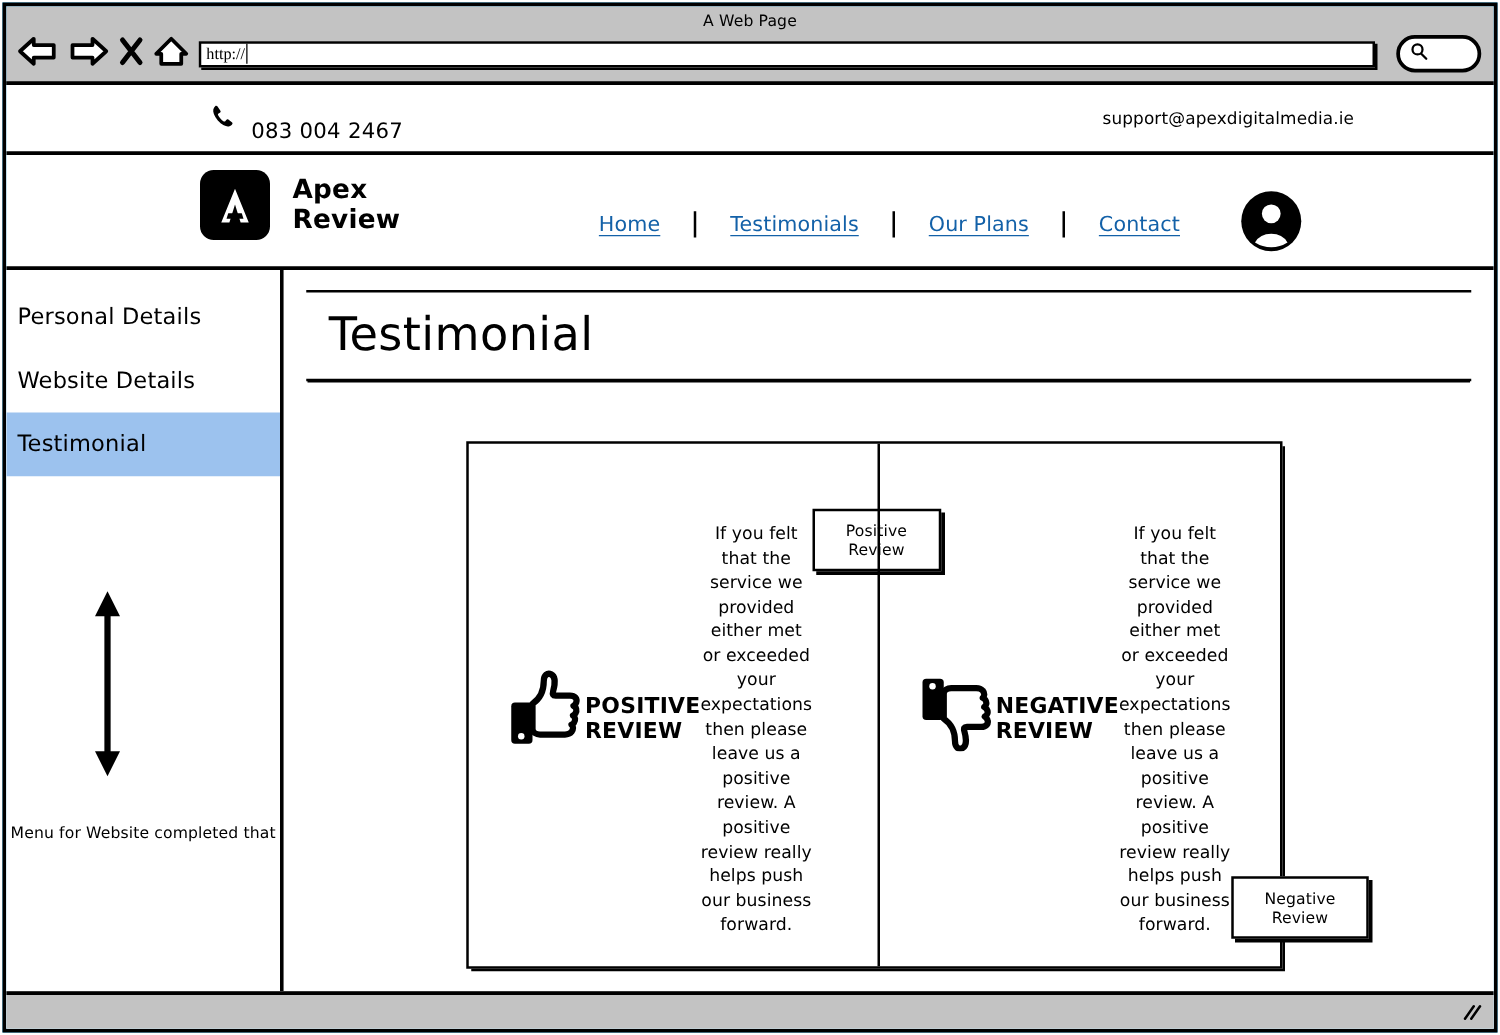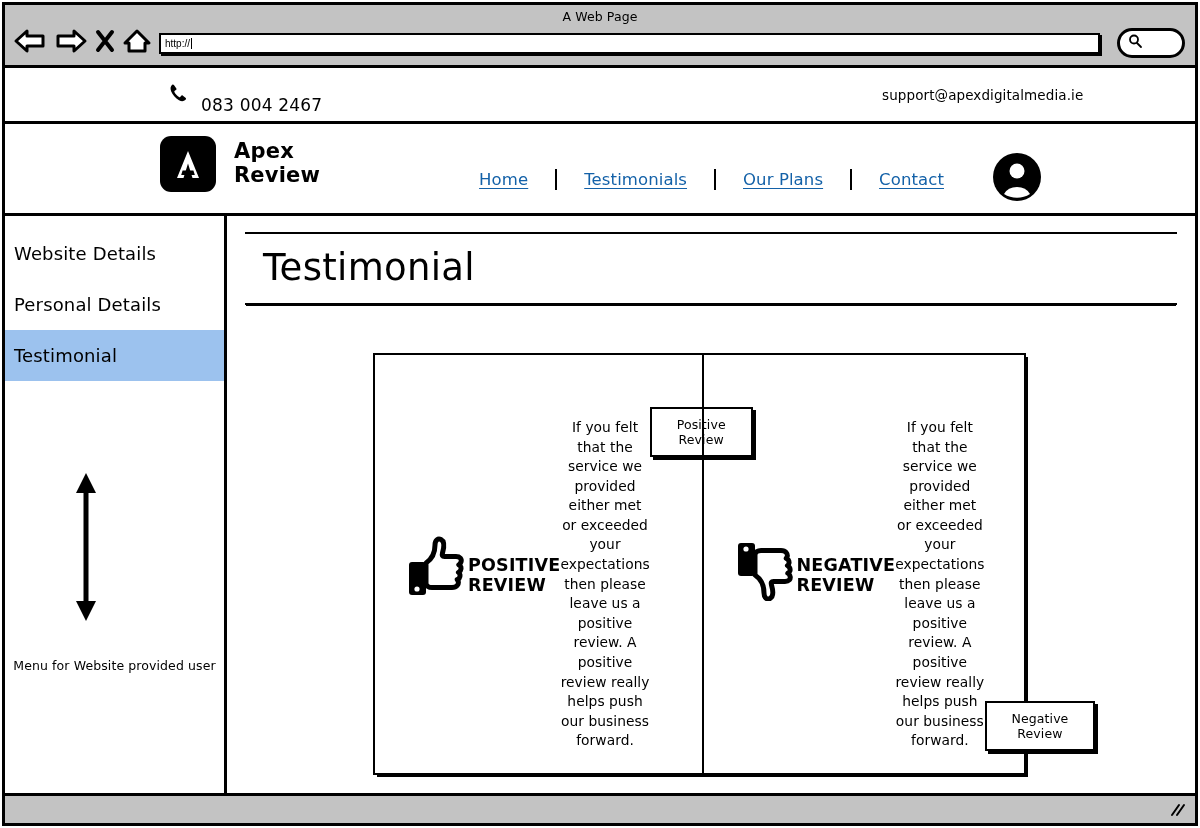--- a/index.html
+++ b/index.html
@@ -55,23 +55,23 @@
     height: 21px;
     background: #fff;
     border: 2px solid #000;
     box-shadow: 2px 2px 0 0 #000;
     display: flex;
     align-items: center;
     padding-left: 4px;
     margin-right: 10px;
   }
   #url-text {
-    font-size: 10px;
-    color: #000;
-    font-family: Liberation Sans, sans-serif;
+    font-size: 13px;
+    color: #000;
+    font-family: Liberation Serif, serif;
     border-right: 1px solid #000;
     padding-right: 1px;
   }
 
   #search-pill {
     flex: 0 0 auto;
     width: 68px; height: 30px;
     border: 3px solid #000;
     border-radius: 17px;
     background: #fff;
@@ -394,32 +394,32 @@
             <circle cx="26" cy="20" r="7.5" fill="#fff"></circle>
             <path d="M13 43 A14.5 12.5 0 0 1 39 43 A24 24 0 0 1 13 43 Z" fill="#fff"></path>
           </svg>
         </span>
       </div>
     </div>
 
     <div id="content-region">
 
       <div id="sidebar">
+        <div class="sidebar-item">Personal Details</div>
         <div class="sidebar-item">Website Details</div>
-        <div class="sidebar-item">Personal Details</div>
         <div class="sidebar-item active">Testimonial</div>
 
         <span id="sidebar-arrow">
           <svg width="36" height="152" viewBox="0 0 36 152">
             <path d="M18 8 L18 144" stroke="#000" stroke-width="5"></path>
             <path d="M18 2 L28 22 L8 22 Z" fill="#000"></path>
             <path d="M18 150 L28 130 L8 130 Z" fill="#000"></path>
           </svg>
         </span>
-        <div id="sidebar-caption">Menu for Website provided user</div>
+        <div id="sidebar-caption">Menu for Website completed that</div>
       </div>
 
       <div id="main-content">
 
         <div id="page-heading-block">
           <div id="page-title">Testimonial</div>
         </div>
 
         <div id="cards-row">
 

